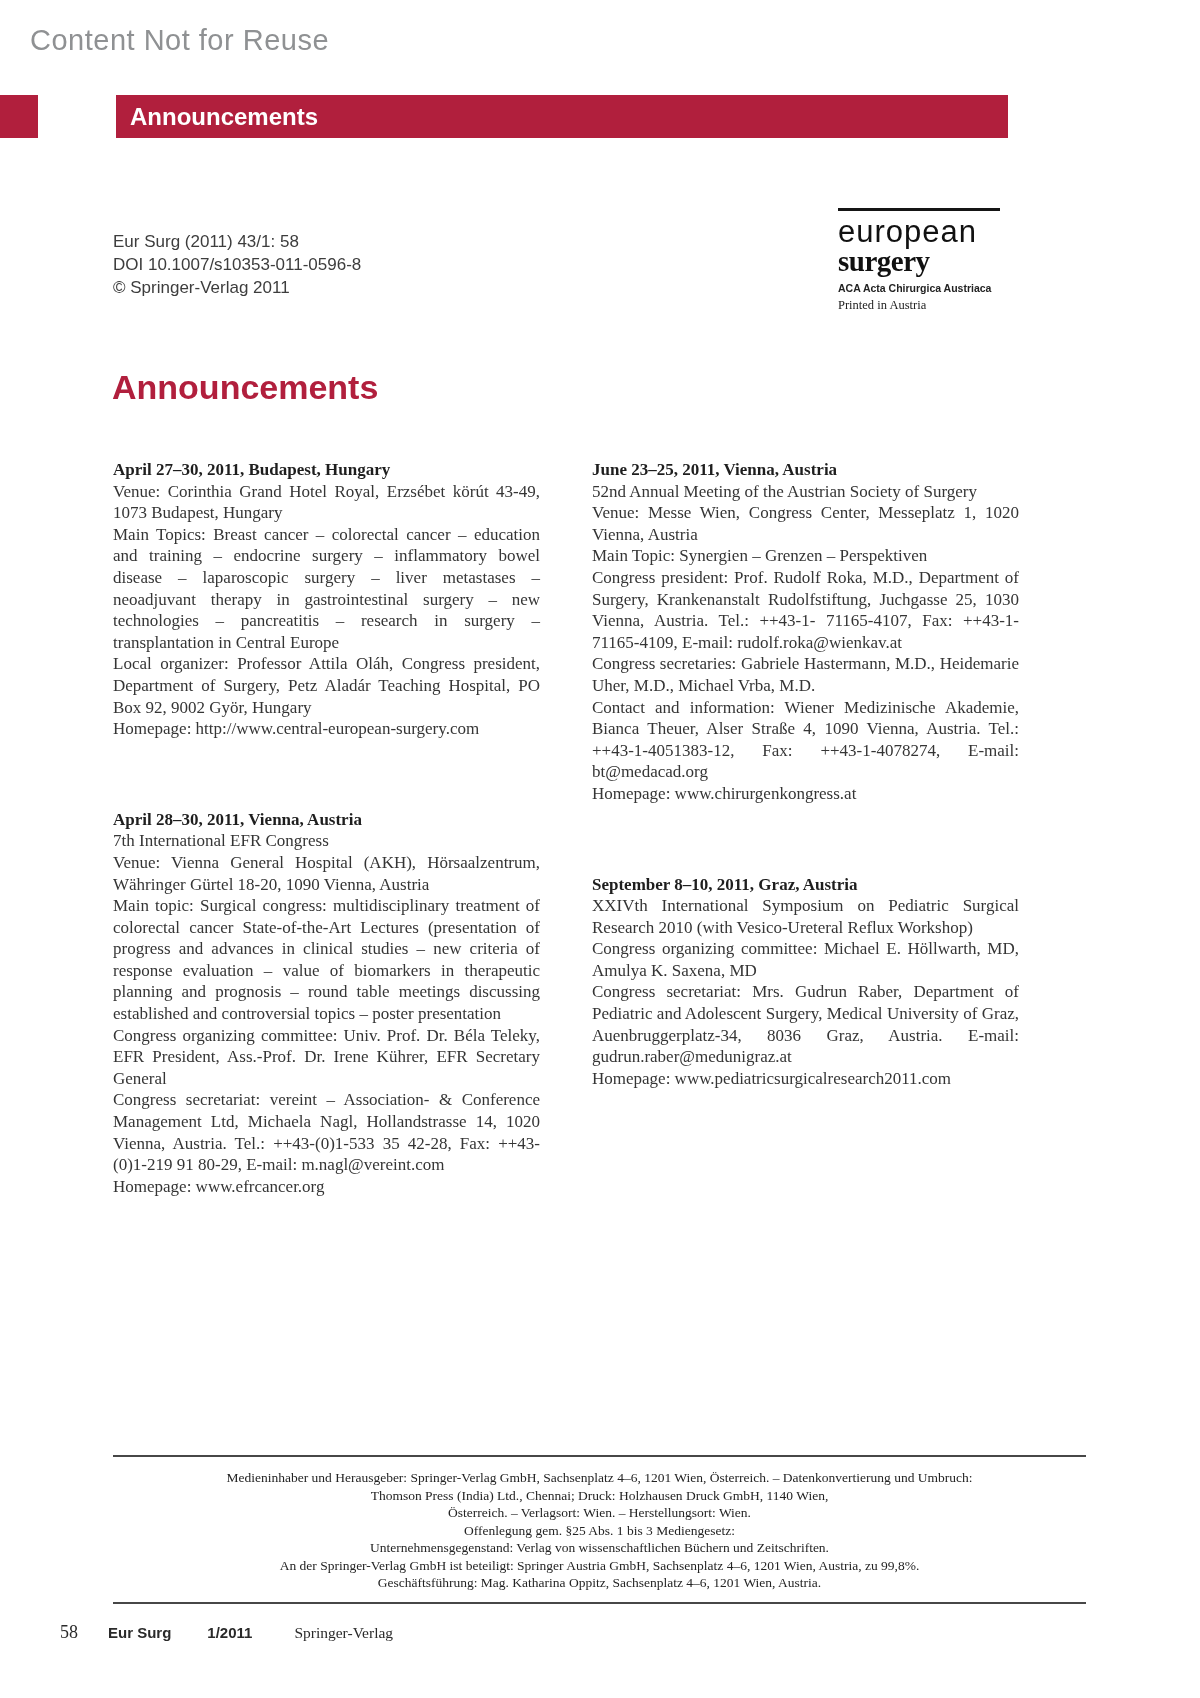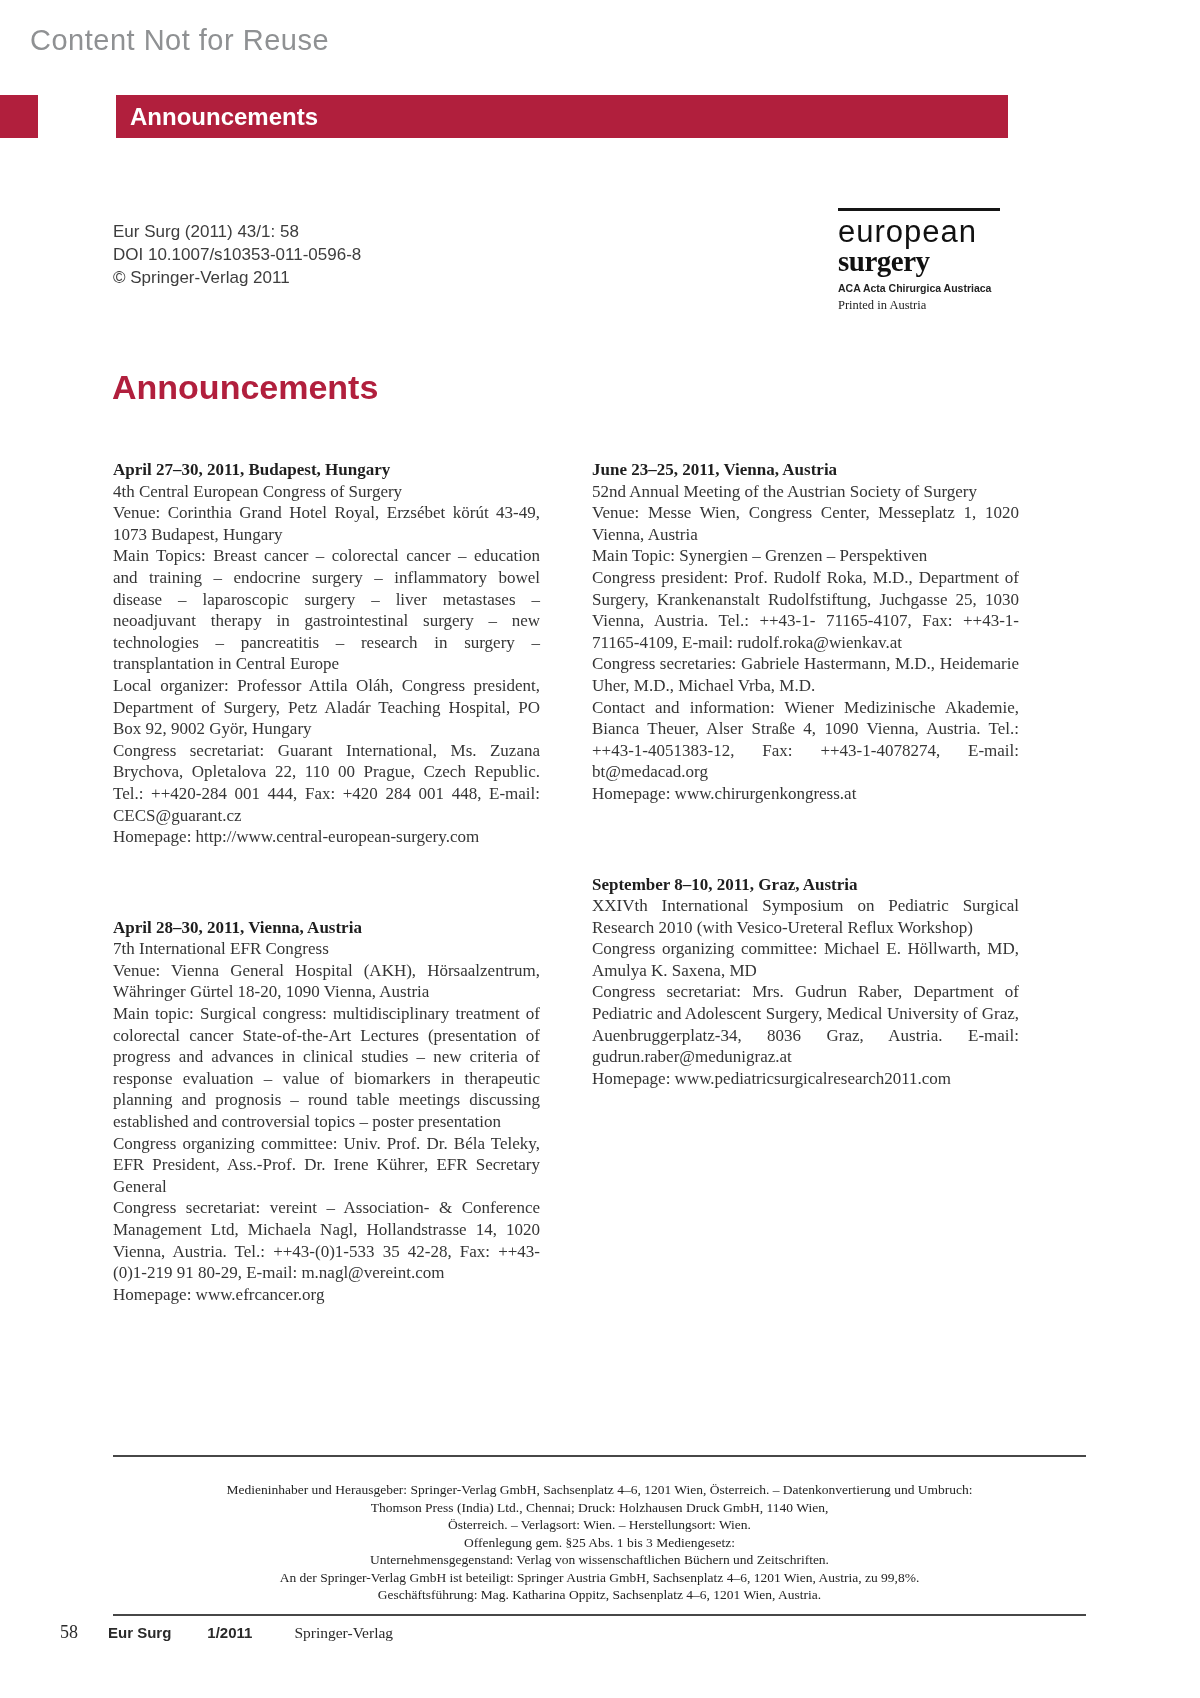--- a/index.html
+++ b/index.html
@@ -16,21 +16,21 @@
   .corner-block{
     position:absolute; left:0; top:95px; width:38px; height:43px; background:#b11f3d;
   }
   .banner{
     position:absolute; left:116px; top:95px; width:892px; height:43px;
     background:#b11f3d; color:#ffffff;
     font-family:"Liberation Sans", sans-serif; font-weight:bold; font-size:24px;
     line-height:43px; padding-left:14px;
   }
   .citation{
-    position:absolute; left:113px; top:220px;
+    position:absolute; left:113px; top:230px;
     font-family:"Liberation Sans", sans-serif; font-size:17px; color:#3d3d3d;
     line-height:23px;
   }
   .logo{
     position:absolute; left:838px; top:208px; width:162px; color:#151515;
   }
   .logo-rule{ border-top:3px solid #151515; margin-bottom:5px; }
   .logo-european{
     font-family:"Liberation Sans", sans-serif; font-size:31px; line-height:1;
     letter-spacing:1px; color:#111;
@@ -60,21 +60,21 @@
   .entry-title{
     font-family:"Liberation Serif", serif; font-weight:bold; font-size:17px;
     line-height:21.6px; color:#1e1e1e;
   }
   .entry-body p{
     font-size:17px; line-height:21.6px; text-align:justify; color:#353535;
   }
   .imprint{
     position:absolute; left:113px; top:1455px; width:973px;
     border-top:2px solid #474747; border-bottom:2px solid #474747;
-    padding:24px 0 10px 0;
+    padding:12px 0 10px 0;
   }
   .imprint p{
     text-align:center; font-size:13.5px; line-height:17.5px; color:#242424;
   }
   .page-footer{
     position:absolute; left:60px; top:1622px;
     display:flex; align-items:baseline; color:#2a2a2a;
   }
   .pf-num{ font-family:"Liberation Serif", serif; font-size:18px; }
   .pf-journal{
@@ -115,25 +115,23 @@
     <div class="logo-printed">Printed in Austria</div>
   </div>
 
   <h1 class="page-title">Announcements</h1>
 
   <div class="columns">
     <div class="column">
       <section class="entry">
         <h2 class="entry-title">April 27–30, 2011, Budapest, Hungary</h2>
         <div class="entry-body">
-            <p>4th Central European Congress of Surgery</p>
             <p>Venue: Corinthia Grand Hotel Royal, Erzsébet körút 43-49, 1073 Budapest, Hungary</p>
             <p>Main Topics: Breast cancer – colorectal cancer – education and training – endocrine surgery – inflammatory bowel disease – laparoscopic surgery – liver metastases – neoadjuvant therapy in gastrointestinal surgery – new technologies – pancreatitis – research in surgery – transplantation in Central Europe</p>
             <p>Local organizer: Professor Attila Oláh, Congress president, Department of Surgery, Petz Aladár Teaching Hospital, PO Box 92, 9002 Györ, Hungary</p>
-            <p>Congress secretariat: Guarant International, Ms. Zuzana Brychova, Opletalova 22, 110 00 Prague, Czech Republic. Tel.: ++420-284 001 444, Fax: +420 284 001 448, E-mail: CECS@guarant.cz</p>
             <p>Homepage: http://www.central-european-surgery.com</p>
           </div>
       </section>
       <section class="entry">
         <h2 class="entry-title">April 28–30, 2011, Vienna, Austria</h2>
         <div class="entry-body">
             <p>7th International EFR Congress</p>
             <p>Venue: Vienna General Hospital (AKH), Hörsaalzentrum, Währinger Gürtel 18-20, 1090 Vienna, Austria</p>
             <p>Main topic: Surgical congress: multidisciplinary treatment of colorectal cancer State-of-the-Art Lectures (presentation of progress and advances in clinical studies – new criteria of response evaluation – value of biomarkers in therapeutic planning and prognosis – round table meetings discussing established and controversial topics – poster presentation</p>
             <p>Congress organizing committee: Univ. Prof. Dr. Béla Teleky, EFR President, Ass.-Prof. Dr. Irene Kührer, EFR Secretary General</p>

